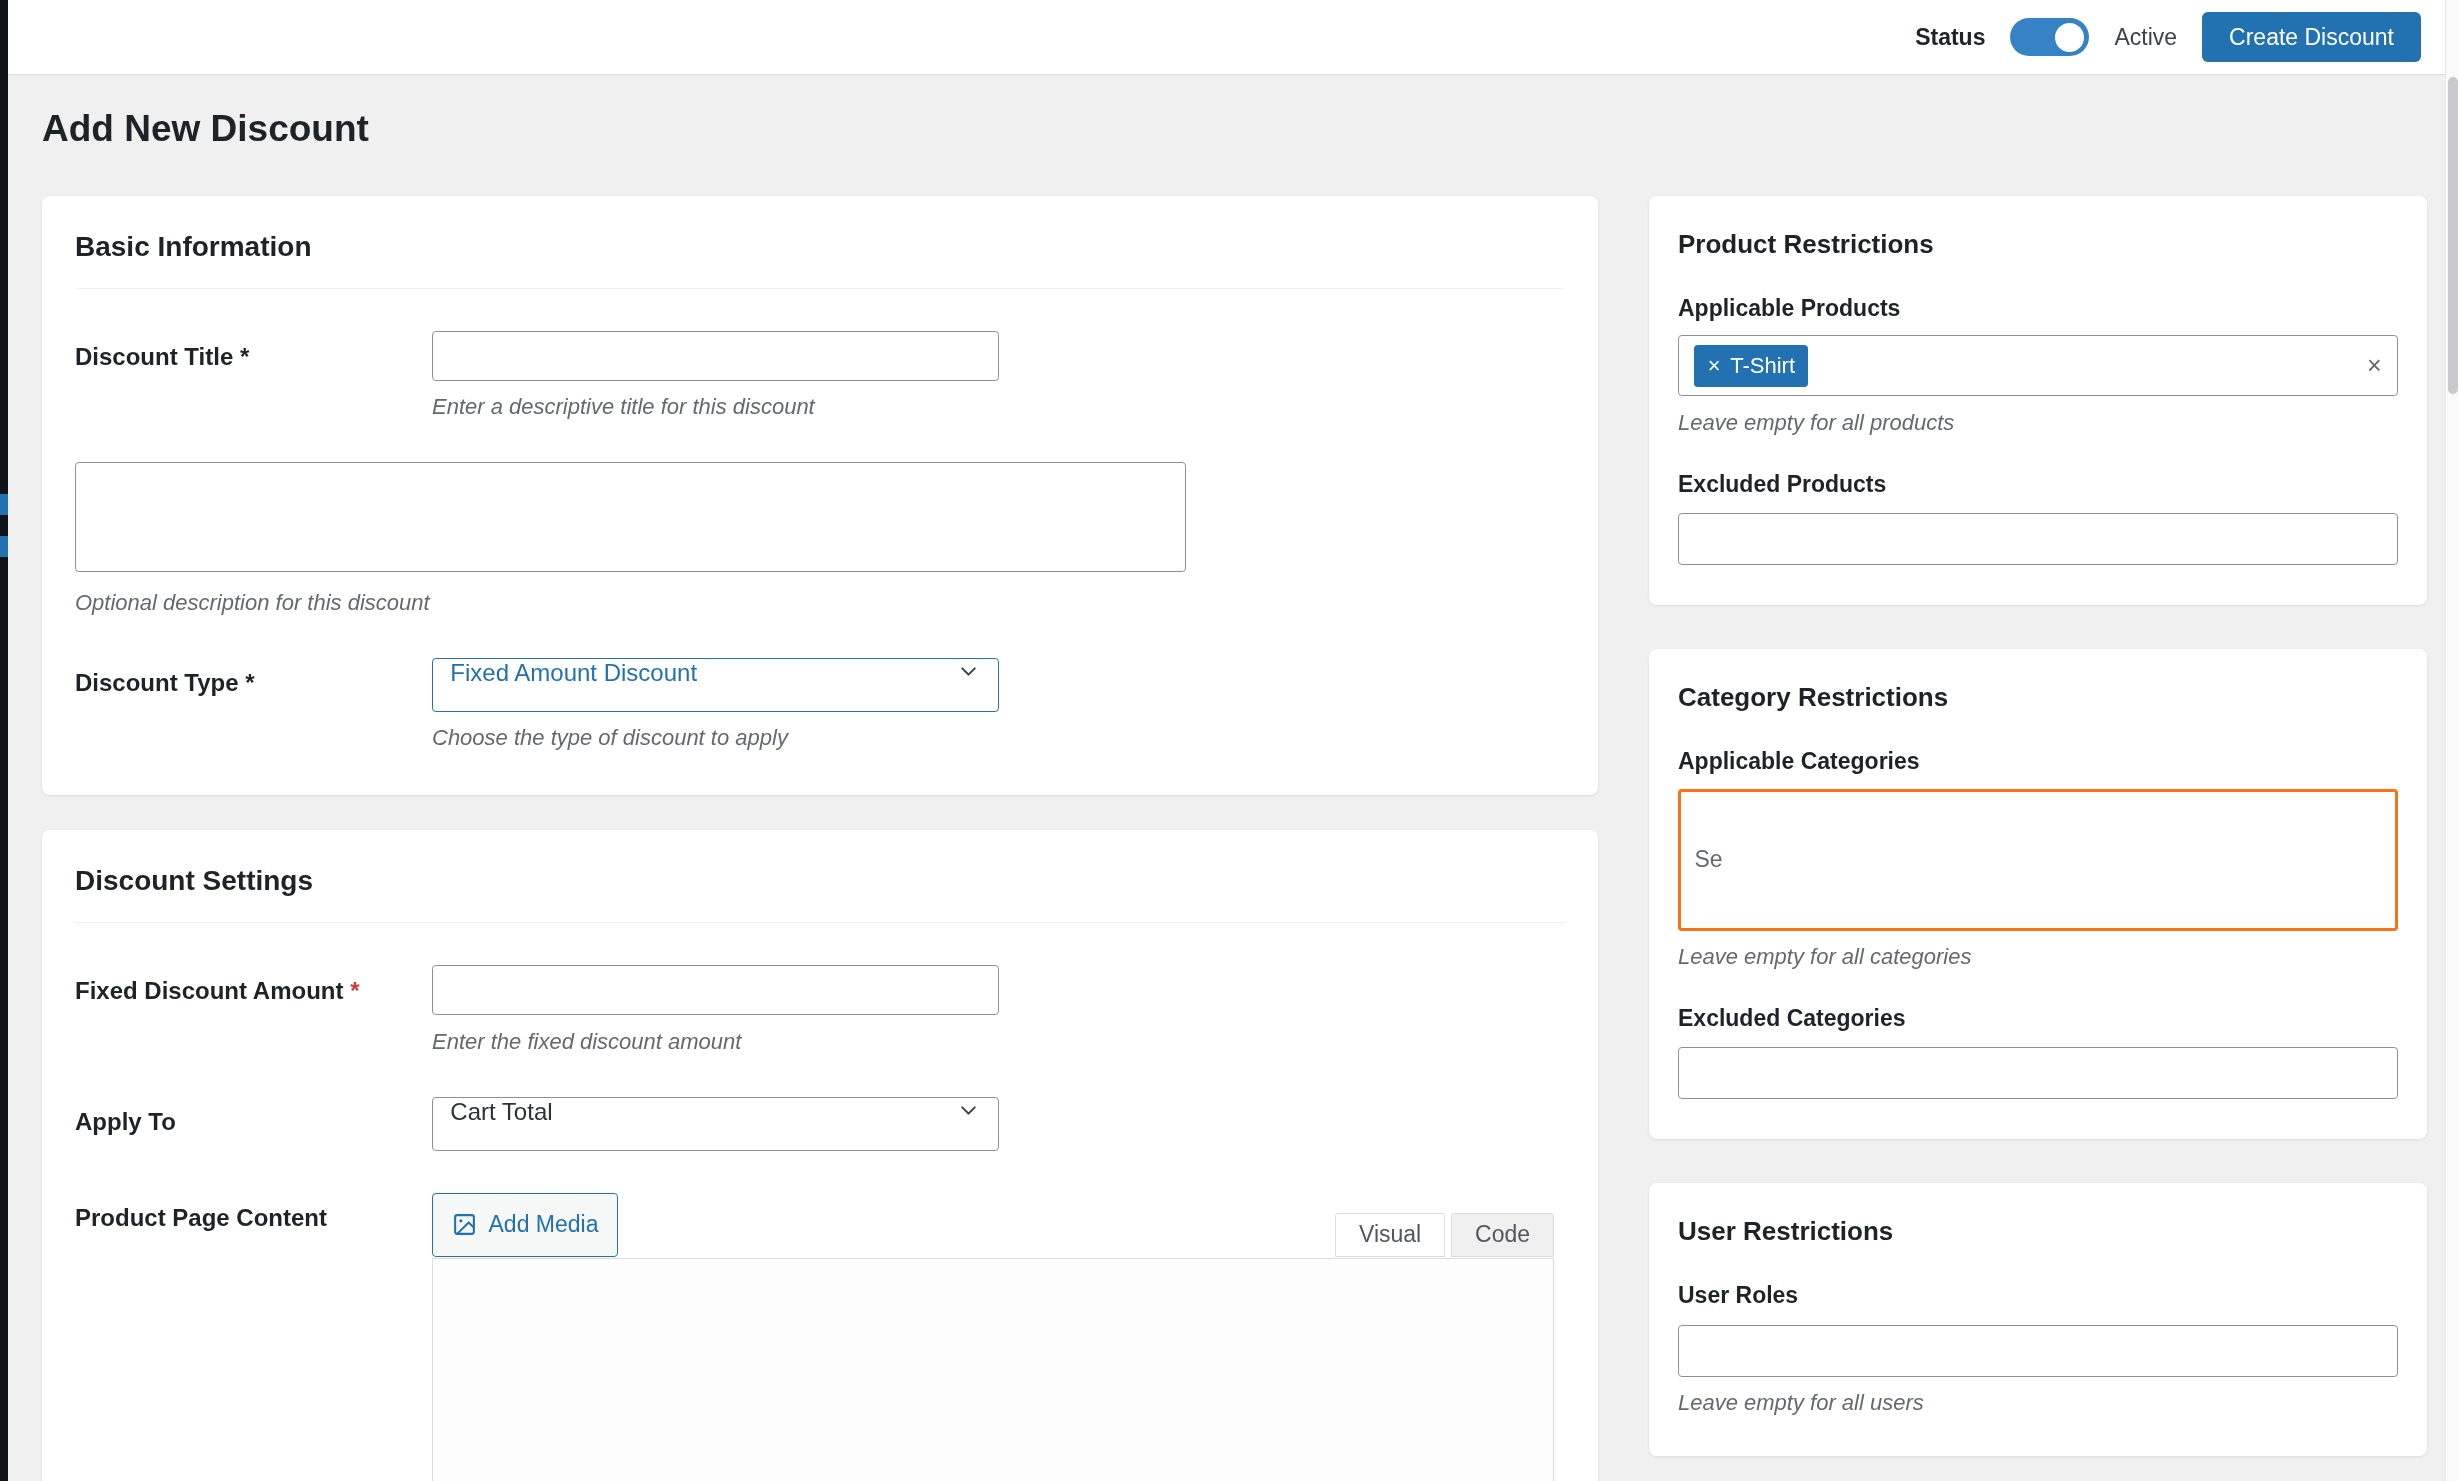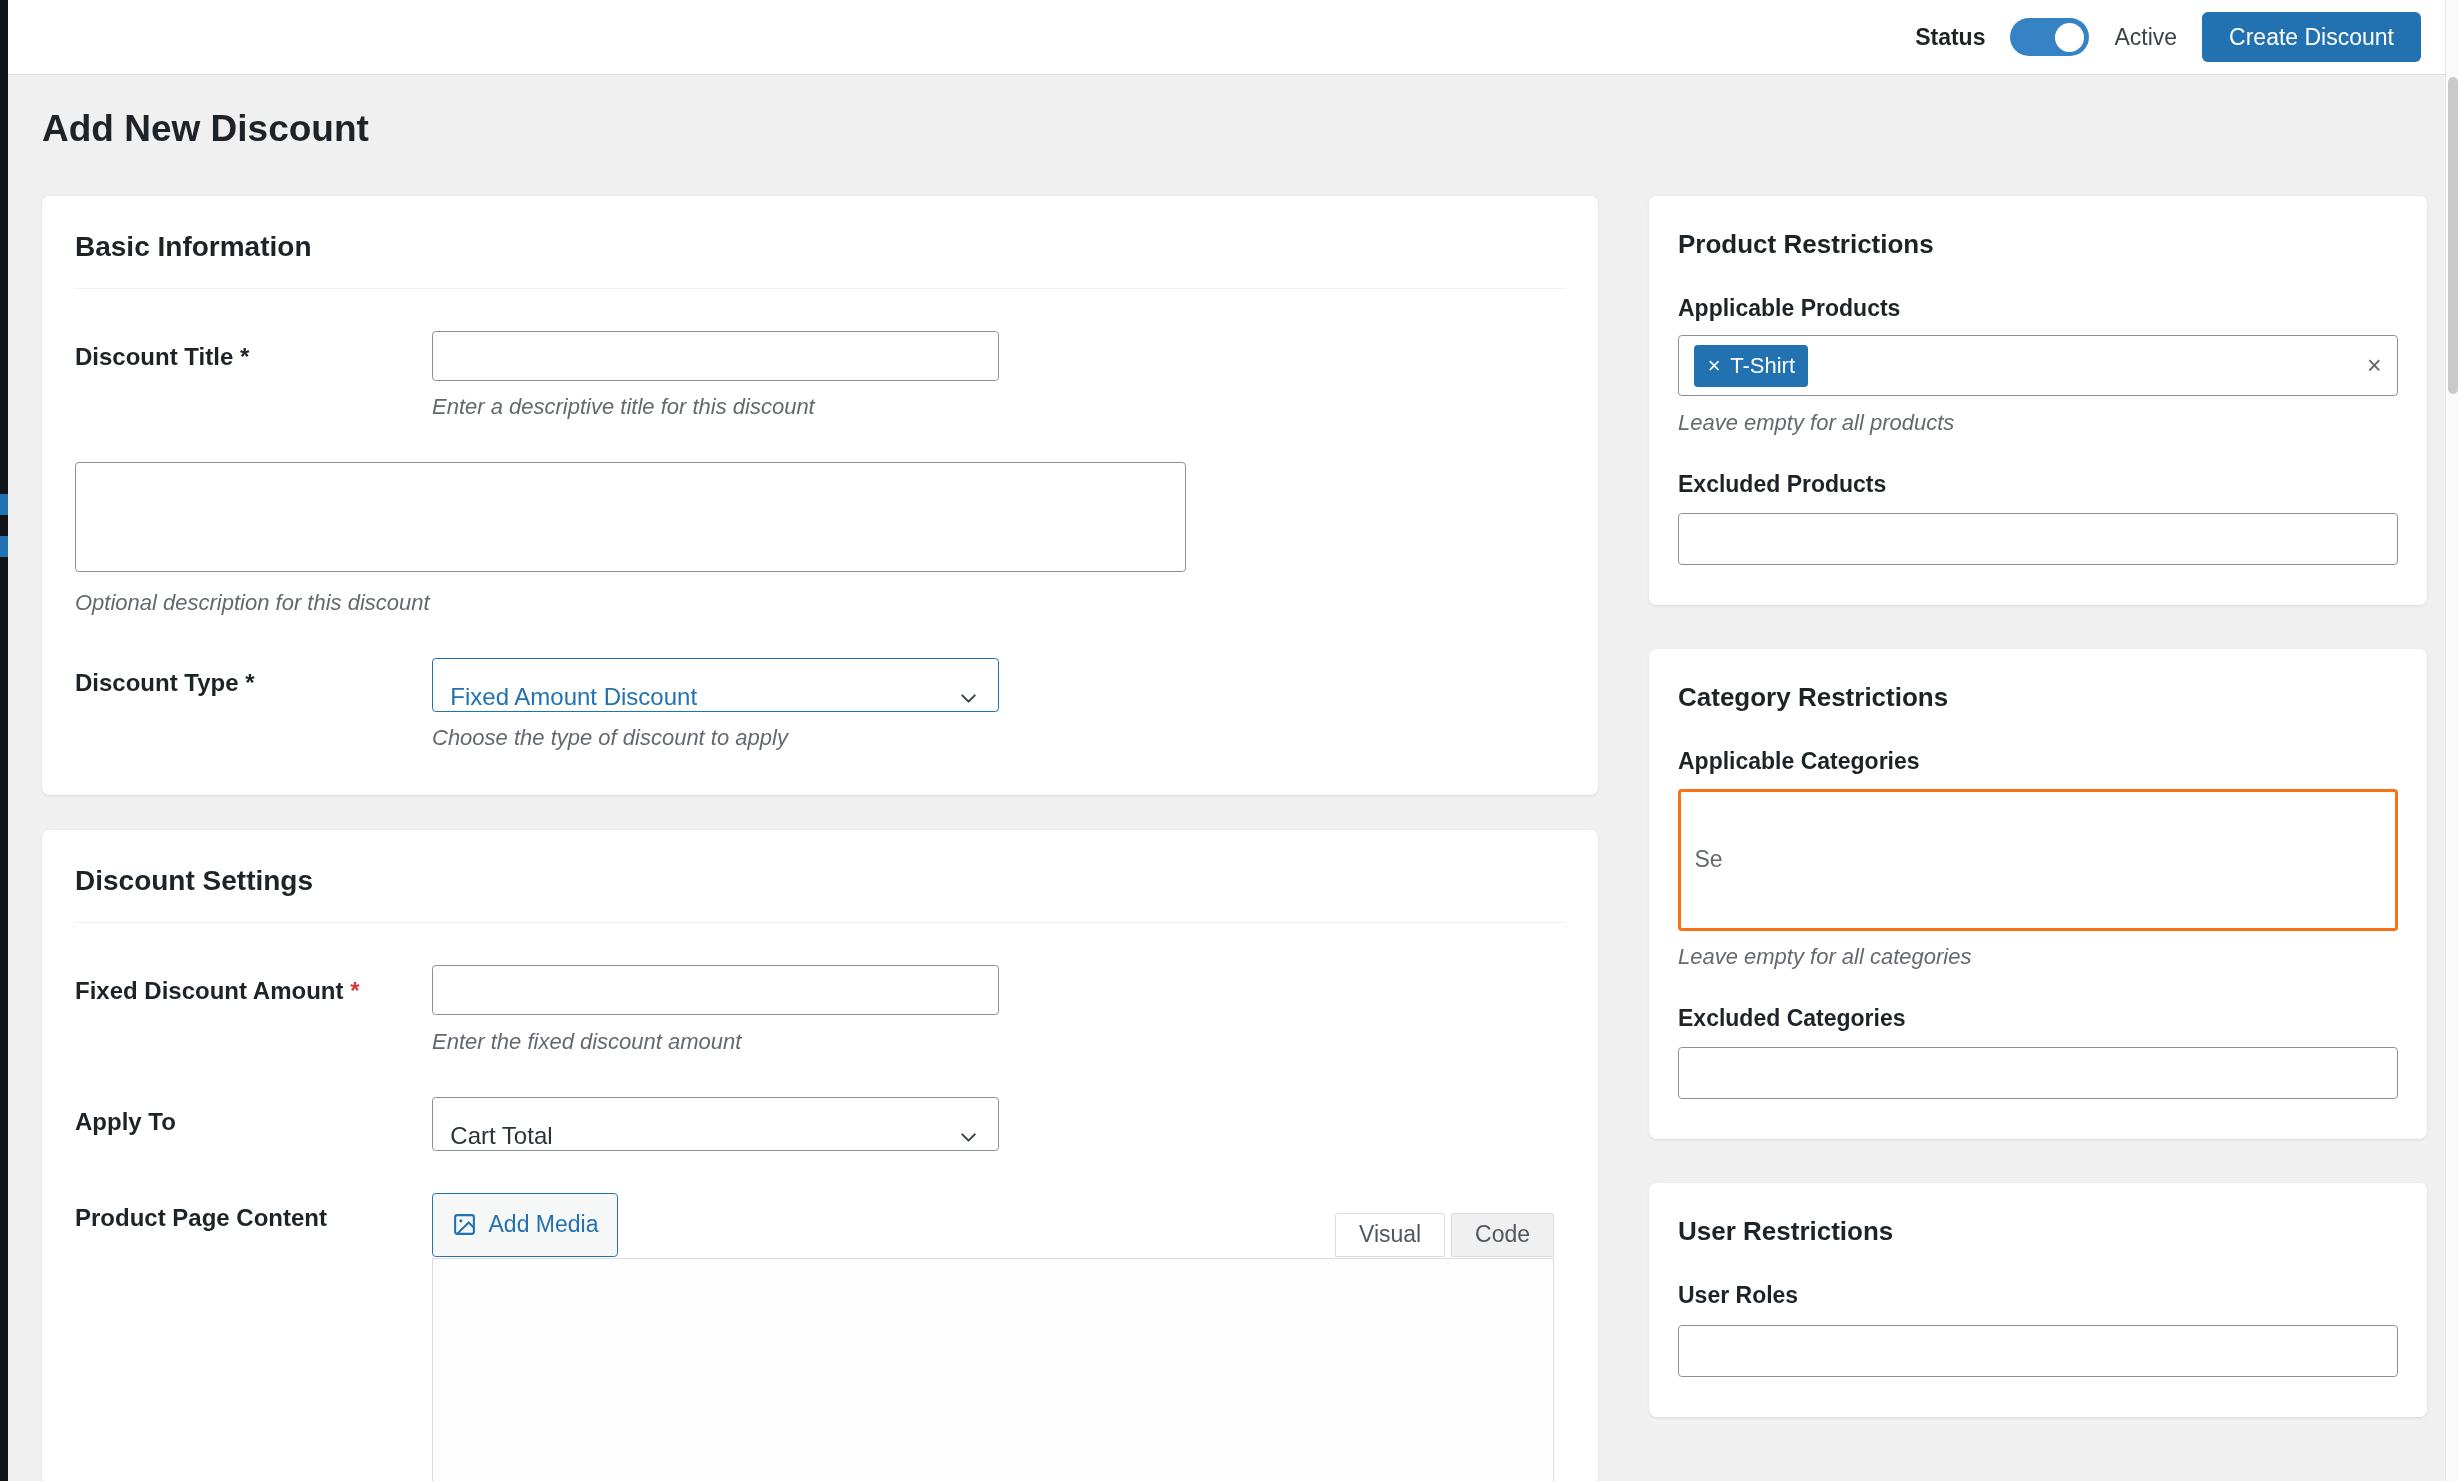--- a/index.html
+++ b/index.html
@@ -72,21 +72,21 @@
     font-size: 23px; font-family: inherit; padding: 0 15.4px; color: #2c3338; background: #fff;
   }
   .textarea {
     width: 1111px; height: 110px; border: 1px solid #8c8f94; border-radius: 3.8px;
     font-size: 23px; font-family: inherit; padding: 11.5px 15.4px; color: #2c3338; background: #fff; resize: none;
   }
   .help { margin-top: 13.4px; font-size: 22px; font-style: italic; color: #646970; }
 
   .select {
     width: 567px; height: 54px; border: 1px solid #8c8f94; border-radius: 3.8px;
-    background: #fff; display: flex; align-items: flex-end; justify-content: space-between;
+    background: #fff; display: flex; align-items: flex-start; justify-content: space-between;
     padding: 0 17.3px; font-size: 24px; color: #2c3338; cursor: pointer;
   }
   .select.focused { border: 1.9px solid #2271b1; color: #2271b1; }
   .chevron { display: inline-flex; color: #3c434a; }
 
   
   .editor-block { width: 1122px; }
   .editor-toolbar { display: flex; justify-content: space-between; align-items: flex-end; }
   .btn-add-media {
     height: 64px; display: inline-flex; align-items: center; gap: 11.5px;
@@ -279,19 +279,20 @@
 
     <div class="side-label">Excluded Categories</div>
     <input class="side-input" type="text" value="" style="">
   </div>
 
   <div class="side-card">
     <div class="side-heading">User Restrictions</div>
 
     <div class="side-label">User Roles</div>
     <input class="side-input" type="text" value="" style="">
+    <div class="help">Leave empty for all users</div>
   </div>
 </div>
 
 <div class="scrollbar">
   <div class="thumb"></div>
 </div>
 
 
 </body></html>

